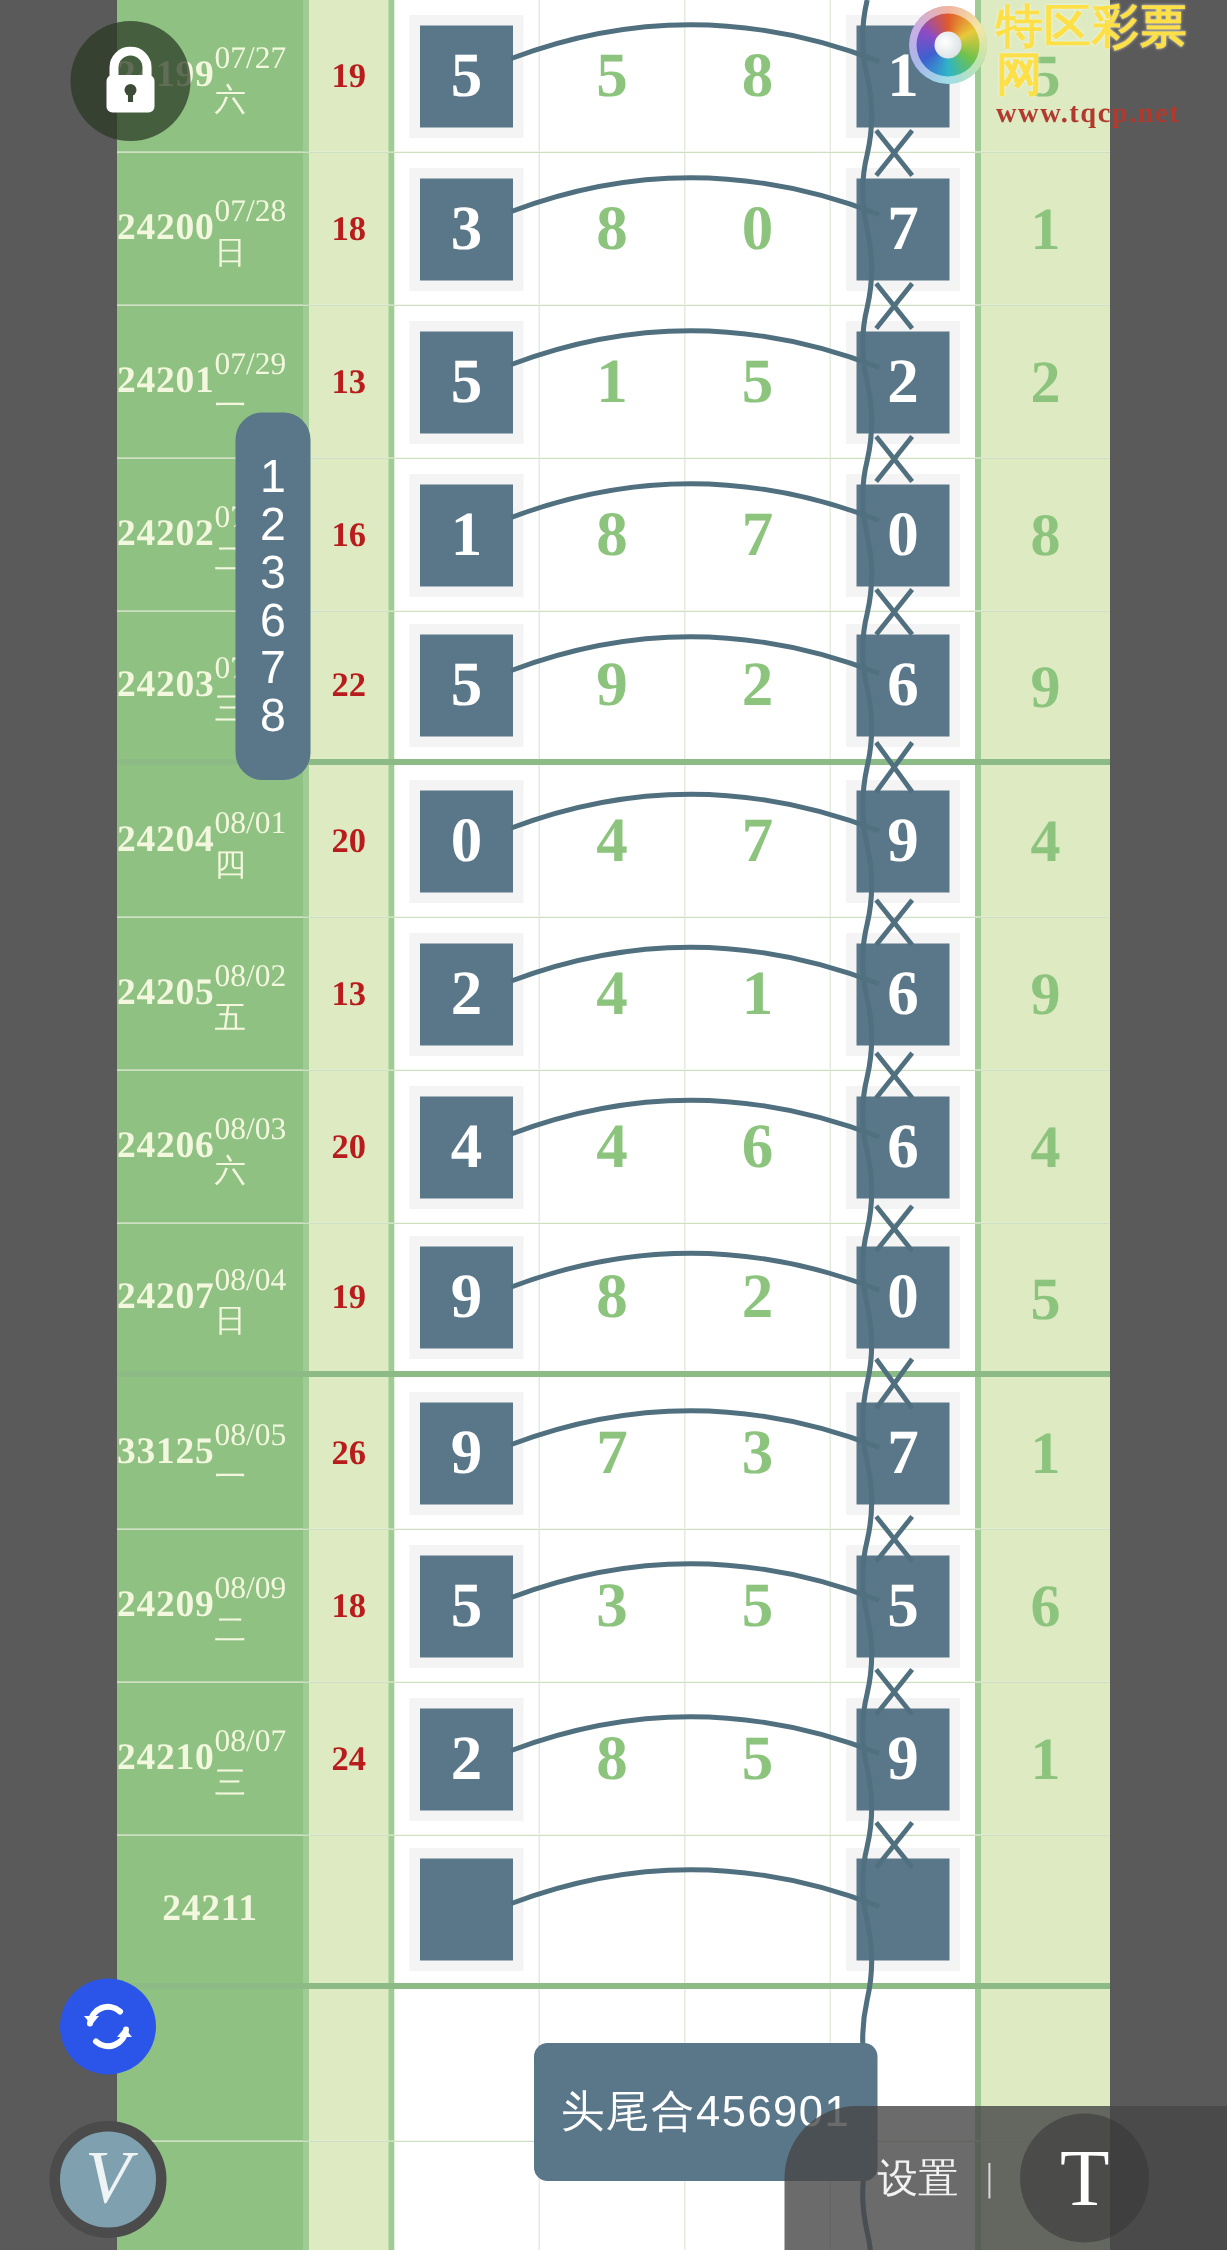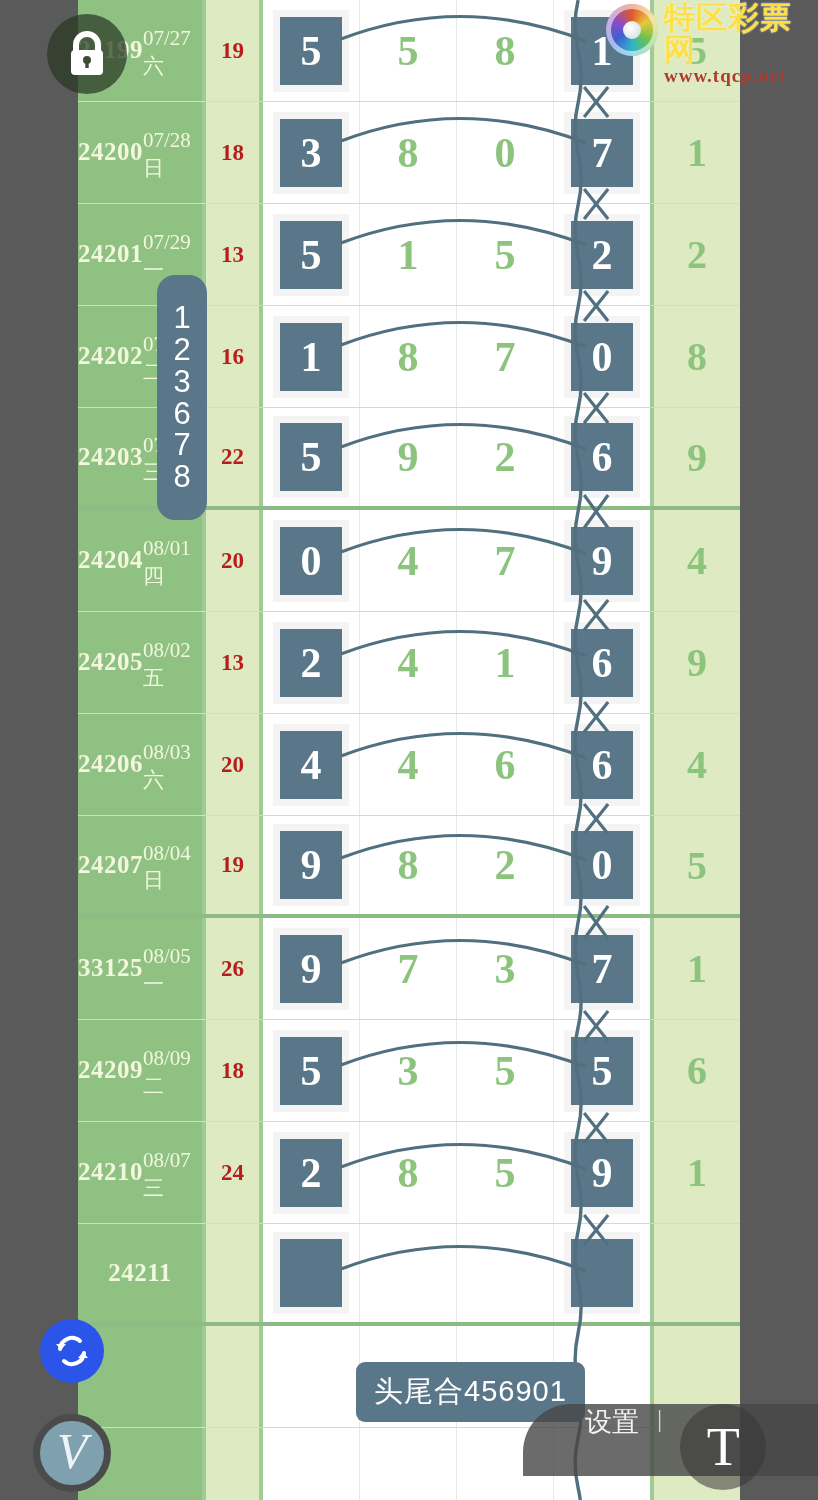--- a/index.html
+++ b/index.html
@@ -113,29 +113,29 @@
     display:flex;align-items:center;justify-content:center;z-index:44;
     box-sizing:border-box;
   }
   .fab-v span{
     color:#eef4f6;font-size:50px;font-family:"Liberation Serif",serif;font-style:italic;
     line-height:1;margin-top:-4px;
   }
   .tail-tag{
     position:absolute;left:356px;top:1362px;
     background:#5a7789;color:#fff;
-    padding:10px 18px;border-radius:9px;
+    padding:26px 18px;border-radius:9px;
     font-family:"Liberation Sans",sans-serif;font-size:29px;letter-spacing:1px;
     z-index:46;
   }
   .bottom-bar{
-    position:absolute;left:523px;top:1404px;width:295px;height:72px;
+    position:absolute;left:523px;top:1404px;width:295px;height:96px;
     background:rgba(70,70,70,.80);
     border-top-left-radius:48px;
-    display:flex;
+    display:flex;align-items:center;
     z-index:47;
   }
   .bottom-bar .label{
     color:#f2f2f2;font-family:"Liberation Sans",sans-serif;font-size:27px;
     margin-left:62px;
   }
   .bottom-bar .divider{
     color:#d8d8d8;font-size:26px;margin:0 18px;
   }
   .bottom-bar .tbtn{

